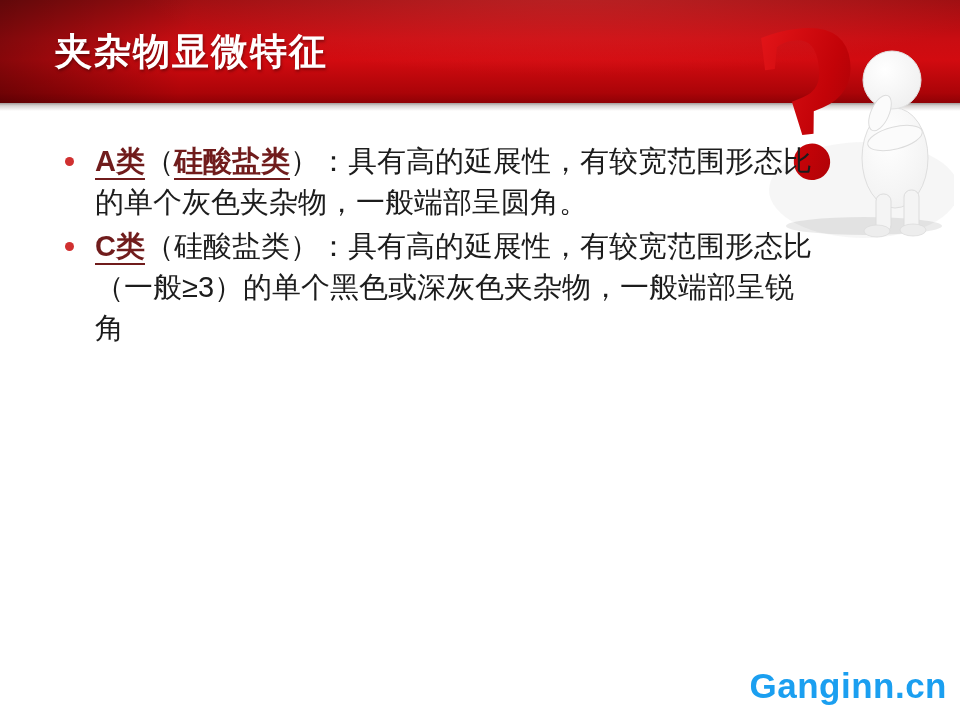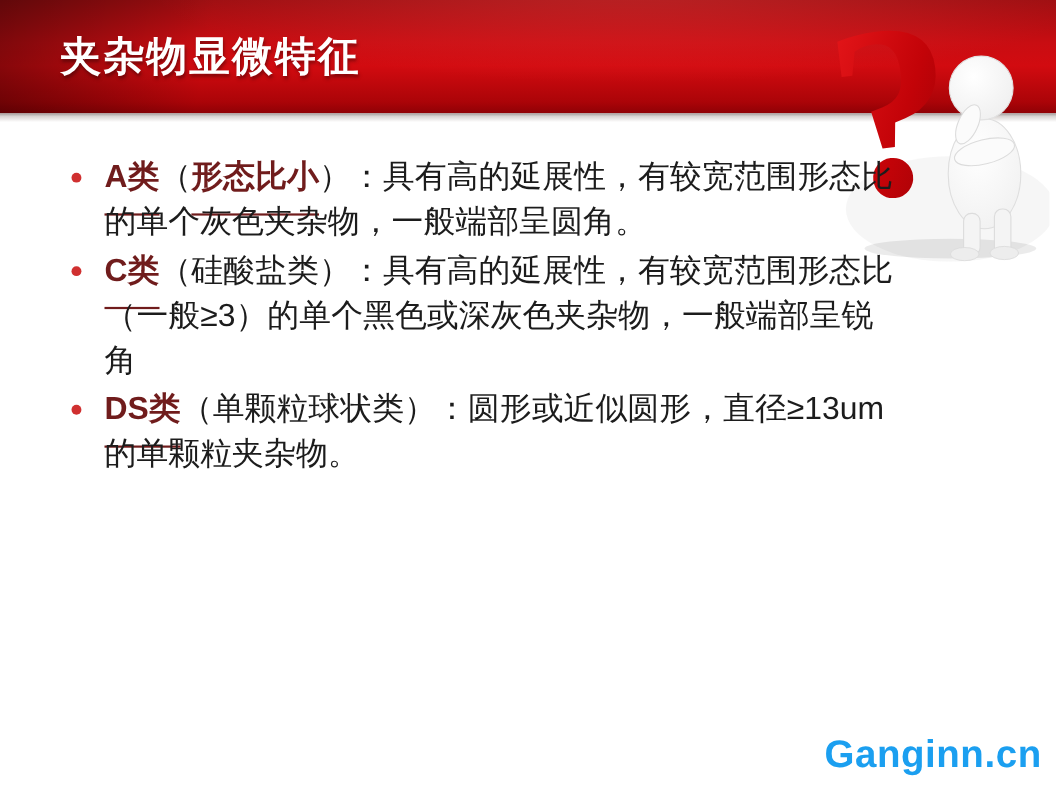--- a/index.html
+++ b/index.html
@@ -38,21 +38,21 @@
     position:relative;padding-left:37px;margin:0 0 3px 0;
     font-size:29px;line-height:41px;color:#1c1c1c;
     white-space:pre-wrap;
   }
   ul.bullets li .dot{
     position:absolute;left:7px;top:16px;width:9px;height:9px;border-radius:50%;
     background:#d03030;
   }
   ul.bullets li .em{
     color:#701c1c;font-weight:bold;
-    border-bottom:2px solid #701c1c;padding-bottom:17px;
+    border-bottom:2px solid #701c1c;padding-bottom:1px;
   }
   
   .watermark{
     position:absolute;right:13px;bottom:14px;z-index:3;
     font-size:35px;font-weight:bold;color:#1b9ff0;letter-spacing:0.5px;
   }
 </style>
 </head>
 <body>
 
@@ -94,25 +94,23 @@
       <rect x="155" y="190" width="15" height="42" rx="7" fill="#f4f4f4" stroke="#dcdcdc" stroke-width="1"></rect>
       <ellipse cx="128" cy="231" rx="13" ry="6" fill="#ededed" stroke="#dcdcdc" stroke-width="0.8"></ellipse>
       <ellipse cx="164" cy="230" rx="13" ry="6" fill="#ededed" stroke="#dcdcdc" stroke-width="0.8"></ellipse>
     </g>
   </svg>
 
   <h1 class="page-title">夹杂物显微特征</h1>
 
   <div class="content">
     <ul class="bullets">
-        <li><span class="dot"></span><span class="em">A类</span><span class="normal">（</span><span class="em">形态比小</span><span class="normal">）：具有高的延展性，有较宽范围形态比
+        <li><span class="dot"></span><span class="em">A类</span><span class="normal">（</span><span class="em">硅酸盐类</span><span class="normal">）：具有高的延展性，有较宽范围形态比
 的单个灰色夹杂物，一般端部呈圆角。</span></li>
         <li><span class="dot"></span><span class="em">C类</span><span class="normal">（硅酸盐类）：具有高的延展性，有较宽范围形态比
 （一般≥3）的单个黑色或深灰色夹杂物，一般端部呈锐
 角</span></li>
-        <li><span class="dot"></span><span class="em">DS类</span><span class="normal">（单颗粒球状类）：圆形或近似圆形，直径≥13um
-的单颗粒夹杂物。</span></li>
       </ul>
   </div>
 
   <div class="watermark">Ganginn.cn</div>
 
 </div>
 
 </body></html>

